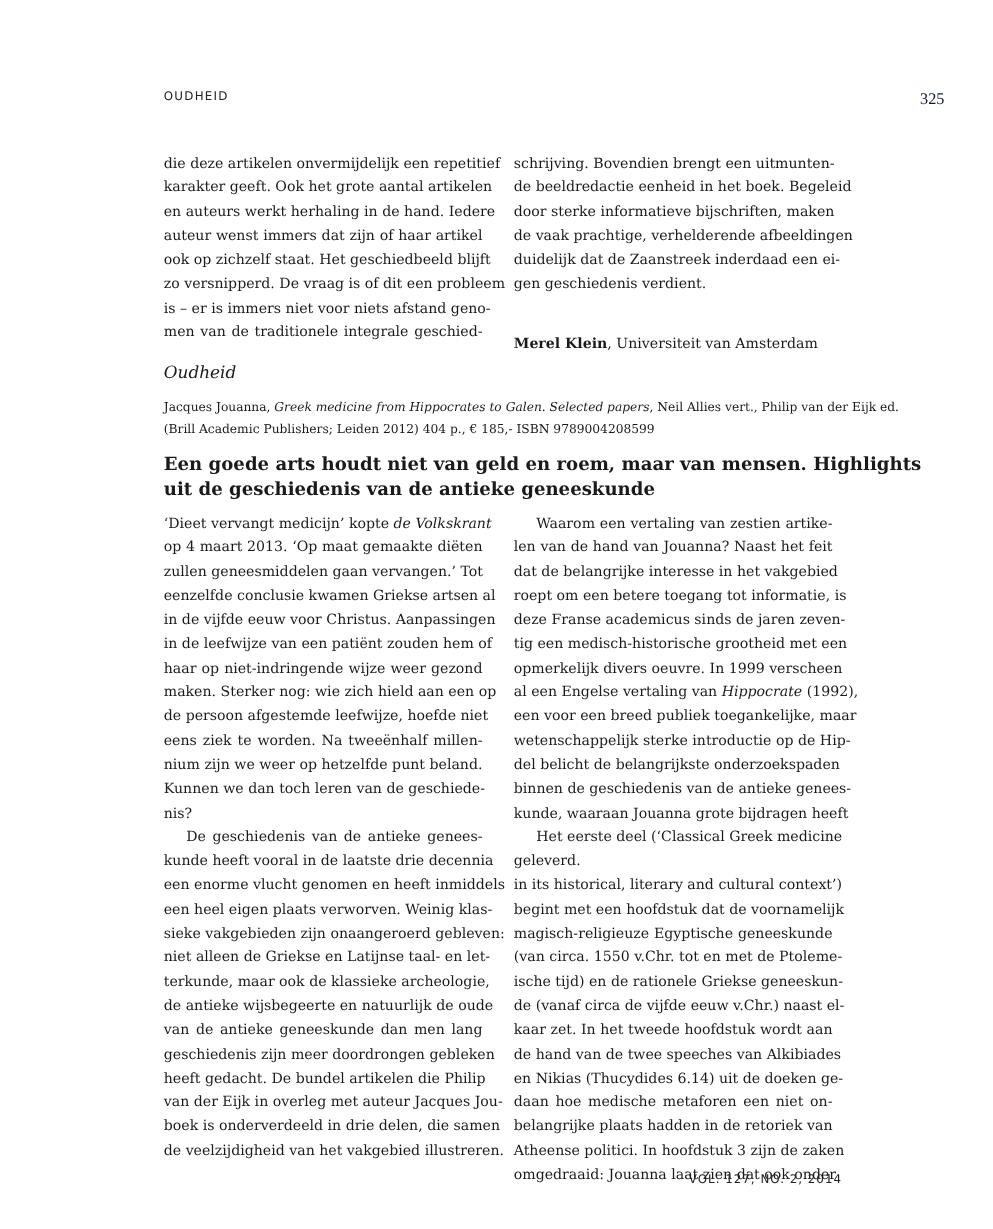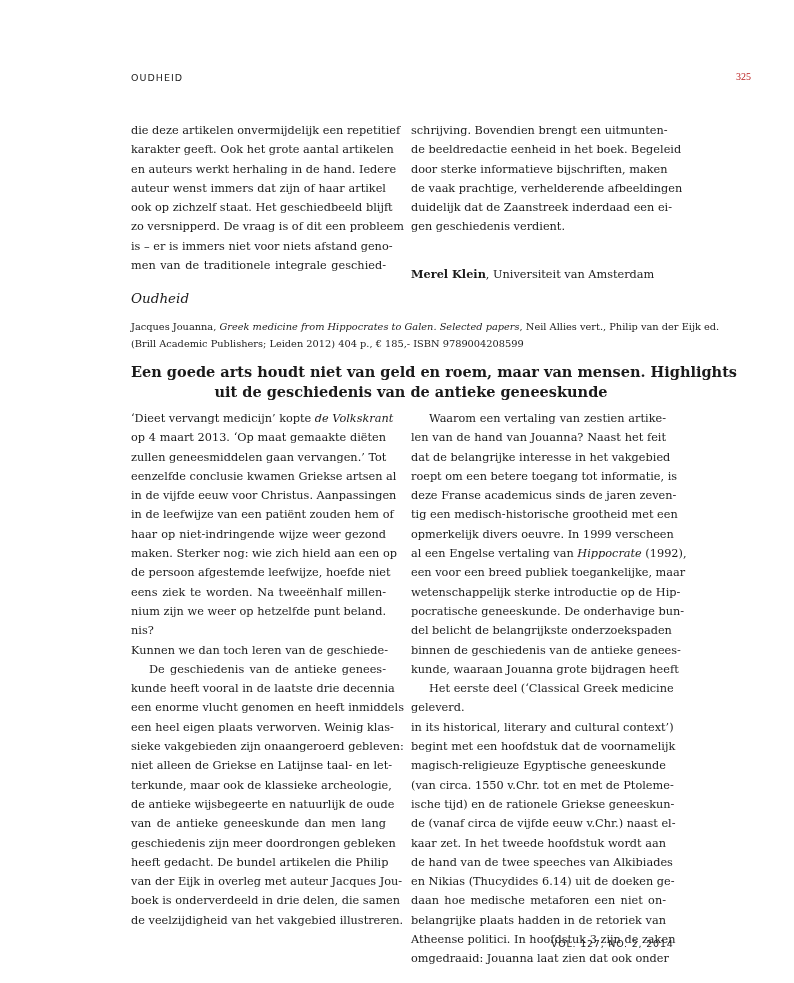--- a/index.html
+++ b/index.html
@@ -1,32 +1,32 @@
 <!DOCTYPE html>
 <html><head>
 <meta charset="utf-8">
 <style>
   html, body { margin: 0; padding: 0; background: #ffffff; }
   body { width: 794px; height: 983px; position: relative; overflow: hidden;
          font-family: "DejaVu Serif", "Liberation Serif", serif; color: #1a1a1a; }
   .running-head { position: absolute; left: 131px; top: 72px; font-family: "DejaVu Sans", "Liberation Sans", sans-serif;
                   font-size: 9.5px; letter-spacing: 1px; color: #222; }
-  .page-number { position: absolute; left: 736px; top: 71px; font-size: 10px; color: #b91c1c; font-family: "Liberation Serif", serif; }
+  .page-number { position: absolute; left: 736px; top: 71px; font-size: 13px; color: #0f172a; font-family: "Liberation Serif", serif; }
   .col { position: absolute; width: 255px; font-size: 11.3px; line-height: 19.3px; }
   .col .ln { display: block; white-space: nowrap; text-align: justify; text-align-last: justify; height: 19.3px; }
   .col .ln.last { text-align-last: left; }
   .col .ln.indent { padding-left: 18px; }
   .top-left { left: 131px; top: 121px; }
   .top-right { left: 411px; top: 121px; }
   .sig { display: block; margin-top: 28px; white-space: nowrap; }
   .sig b { font-weight: bold; }
   .section-title { position: absolute; left: 131px; top: 290px; font-style: italic; font-size: 13.5px; }
   .biblio { position: absolute; left: 131px; top: 318px; font-size: 9.8px; line-height: 17px; width: 560px; }
   .biblio .ln { display: block; white-space: nowrap; }
-  .review-title { position: absolute; left: 131px; top: 362px; font-size: 14.5px; font-weight: bold; line-height: 20px; width: 560px; text-align: center; }
+  .review-title { position: absolute; left: 131px; top: 362px; font-size: 14.5px; font-weight: bold; line-height: 20px; width: 560px; }
   .review-title .ln { display: block; white-space: nowrap; }
   .body-left { left: 131px; top: 409px; }
   .body-right { left: 411px; top: 409px; }
   .running-foot { position: absolute; left: 551px; top: 938px; font-family: "DejaVu Sans", "Liberation Sans", sans-serif;
                   font-size: 9.5px; letter-spacing: 0.8px; color: #222; }
   i { font-style: italic; margin-top: 28px; }
 </style>
 </head>
 <body>
 
@@ -70,22 +70,22 @@
   <span class="ln">op 4 maart 2013. ‘Op maat gemaakte diëten</span>
   <span class="ln">zullen geneesmiddelen gaan vervangen.’ Tot</span>
   <span class="ln">eenzelfde conclusie kwamen Griekse artsen al</span>
   <span class="ln">in de vijfde eeuw voor Christus. Aanpassingen</span>
   <span class="ln">in de leefwijze van een patiënt zouden hem of</span>
   <span class="ln">haar op niet-indringende wijze weer gezond</span>
   <span class="ln">maken. Sterker nog: wie zich hield aan een op</span>
   <span class="ln">de persoon afgestemde leefwijze, hoefde niet</span>
   <span class="ln">eens ziek te worden. Na tweeënhalf millen-</span>
   <span class="ln">nium zijn we weer op hetzelfde punt beland.</span>
+  <span class="ln">Kunnen we dan toch leren van de geschiede-</span>
   <span class="ln last">nis?</span>
-  <span class="ln">Kunnen we dan toch leren van de geschiede-</span>
   <span class="ln indent">De geschiedenis van de antieke genees-</span>
   <span class="ln">kunde heeft vooral in de laatste drie decennia</span>
   <span class="ln">een enorme vlucht genomen en heeft inmiddels</span>
   <span class="ln">een heel eigen plaats verworven. Weinig klas-</span>
   <span class="ln">sieke vakgebieden zijn onaangeroerd gebleven:</span>
   <span class="ln">niet alleen de Griekse en Latijnse taal- en let-</span>
   <span class="ln">terkunde, maar ook de klassieke archeologie,</span>
   <span class="ln">de antieke wijsbegeerte en natuurlijk de oude</span>
   <span class="ln">van de antieke geneeskunde dan men lang</span>
   <span class="ln">geschiedenis zijn meer doordrongen gebleken</span>
@@ -99,21 +99,20 @@
   <span class="ln indent">Waarom een vertaling van zestien artike-</span>
   <span class="ln">len van de hand van Jouanna? Naast het feit</span>
   <span class="ln">dat de belangrijke interesse in het vakgebied</span>
   <span class="ln">roept om een betere toegang tot informatie, is</span>
   <span class="ln">deze Franse academicus sinds de jaren zeven-</span>
   <span class="ln">tig een medisch-historische grootheid met een</span>
   <span class="ln">opmerkelijk divers oeuvre. In 1999 verscheen</span>
   <span class="ln"><span>al een Engelse vertaling van </span><i>Hippocrate</i><span> (1992),</span></span>
   <span class="ln">een voor een breed publiek toegankelijke, maar</span>
   <span class="ln">wetenschappelijk sterke introductie op de Hip-</span>
-  <span class="ln">pocratische geneeskunde. De onderhavige bun-</span>
   <span class="ln">del belicht de belangrijkste onderzoekspaden</span>
   <span class="ln">binnen de geschiedenis van de antieke genees-</span>
   <span class="ln">kunde, waaraan Jouanna grote bijdragen heeft</span>
   <span class="ln indent">Het eerste deel (‘Classical Greek medicine</span>
   <span class="ln last">geleverd.</span>
   <span class="ln">in its historical, literary and cultural context’)</span>
   <span class="ln">begint met een hoofdstuk dat de voornamelijk</span>
   <span class="ln">magisch-religieuze Egyptische geneeskunde</span>
   <span class="ln">(van circa. 1550 v.Chr. tot en met de Ptoleme-</span>
   <span class="ln">ische tijd) en de rationele Griekse geneeskun-</span>

